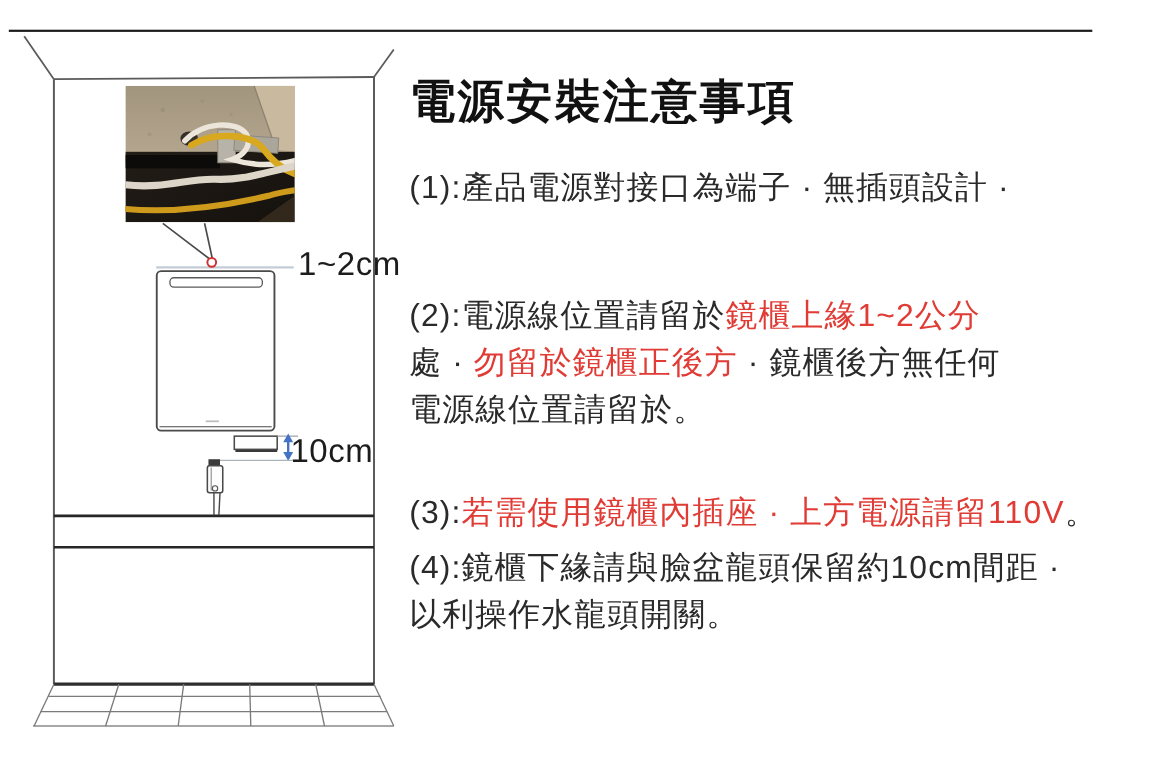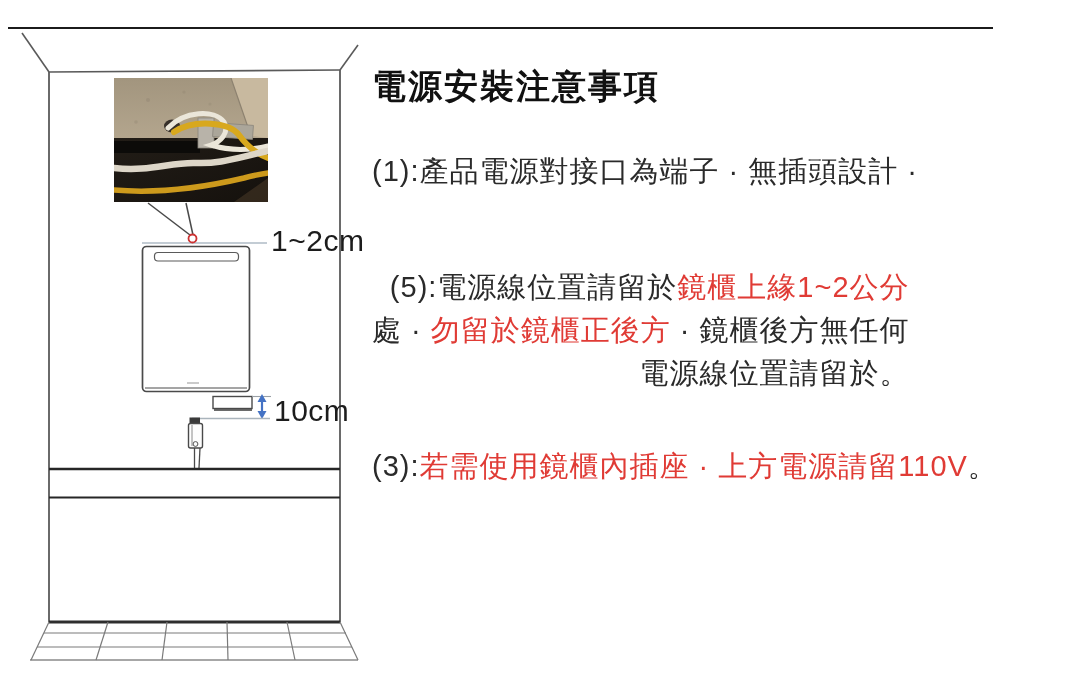--- a/index.html
+++ b/index.html
@@ -7,31 +7,31 @@
     position:relative;width:1065px;height:695px;background:#ffffff;overflow:hidden;
     font-family:"Liberation Sans","DejaVu Sans",sans-serif;
   }
   .top-rule{position:absolute;left:8px;top:27px;width:985px;height:2px;background:#1b1b1b;}
   
   #diagram{position:absolute;left:0;top:0;width:370px;height:695px;}
   #lineart{position:absolute;left:0;top:0;}
   #photo{position:absolute;left:114px;top:78px;width:154px;height:124px;}
   .dim-label{position:absolute;font-size:30px;color:#1c1c1c;white-space:nowrap;letter-spacing:0.5px;}
   #gap-label{left:271px;top:224px;}
-  #dist-label{left:274px;top:394px;}
+  #dist-label{left:264px;top:394px;}
   
-  #title{position:absolute;left:372px;top:64px;margin:0;font-size:34px;font-weight:700;
+  #title{position:absolute;left:372px;top:64px;margin:0;font-size:42px;font-weight:700;
          color:#111;letter-spacing:2px;white-space:nowrap;}
   #paragraphs{position:absolute;left:372px;top:0;width:660px;height:695px;}
   .para{position:absolute;left:0;font-size:29px;line-height:43px;letter-spacing:1px;white-space:nowrap;}
   .para:nth-child(1){top:150px;}
   .para:nth-child(2){top:266px;}
   .para:nth-child(3){top:445px;}
   .para:nth-child(4){top:495px;}
-  .line{height:43px;text-align:right;}
+  .line{height:43px;}
 </style>
 </head>
 <body>
 
 <div id="screen">
 
   <div class="top-rule"></div>
 
   <div id="diagram">
     <svg id="lineart" width="370" height="695" viewBox="0 0 370 695">
@@ -123,22 +123,26 @@
     <div id="dist-label" class="dim-label">10cm</div>
   </div>
 
   <h1 id="title">電源安裝注意事項</h1>
 
   <div id="paragraphs">
       <div class="para">
         <div class="line"><span style="color: rgb(42, 42, 42);">(1):產品電源對接口為端子 · 無插頭設計 ·</span></div>
       </div>
       <div class="para">
-        <div class="line"><span style="color: rgb(42, 42, 42);">(5):電源線位置請留於</span><span style="color: rgb(224, 59, 53);">鏡櫃上緣1~2公分</span></div>
+        <div class="line"><span style="color: rgb(42, 42, 42);">(2):電源線位置請留於</span><span style="color: rgb(224, 59, 53);">鏡櫃上緣1~2公分</span></div>
         <div class="line"><span style="color: rgb(42, 42, 42);">處 · </span><span style="color: rgb(224, 59, 53);">勿留於鏡櫃正後方</span><span style="color: rgb(42, 42, 42);"> · 鏡櫃後方無任何</span></div>
         <div class="line"><span style="color: rgb(42, 42, 42);">電源線位置請留於。</span></div>
       </div>
       <div class="para">
         <div class="line"><span style="color: rgb(42, 42, 42);">(3):</span><span style="color: rgb(224, 59, 53);">若需使用鏡櫃內插座 · 上方電源請留110V</span><span style="color: rgb(42, 42, 42);">。</span></div>
       </div>
+      <div class="para">
+        <div class="line"><span style="color: rgb(42, 42, 42);">(4):鏡櫃下緣請與臉盆龍頭保留約10cm間距 ·</span></div>
+        <div class="line"><span style="color: rgb(42, 42, 42);">以利操作水龍頭開關。</span></div>
+      </div>
     </div>
 
 </div>
 
 </body></html>

